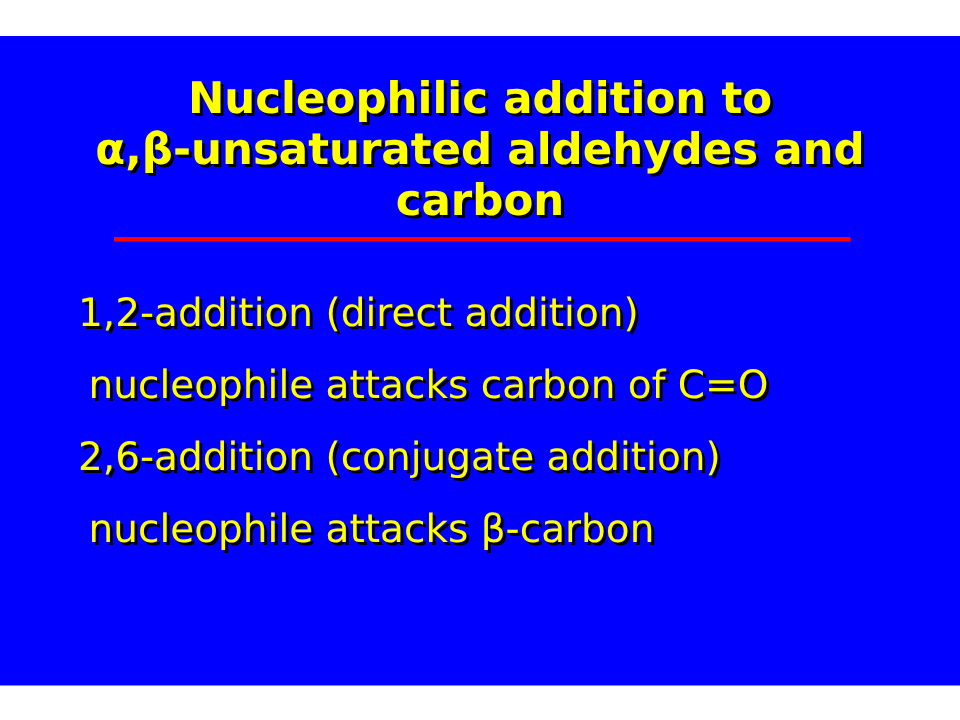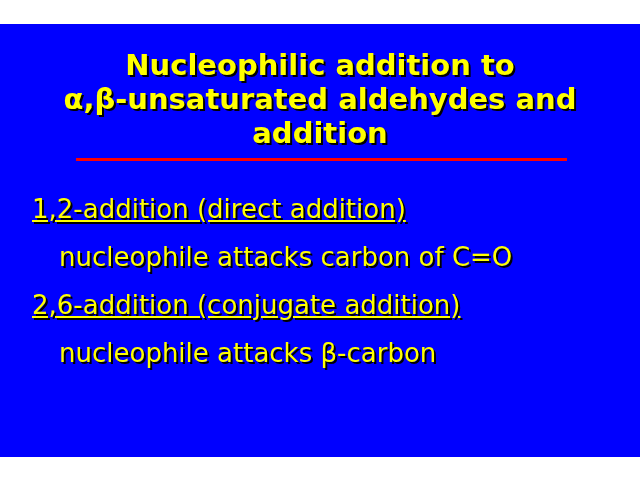--- a/index.html
+++ b/index.html
@@ -82,34 +82,34 @@
     font-weight: normal;
     font-size: 26px;
     line-height: 30px;
     white-space: nowrap;
     text-shadow: 2px 2px 0 #000000;
     height: 48px;
     display: flex;
     align-items: center;
   }
 
-  .level-1 { padding-left: 32px; text-decoration: underline; }
+  .level-1 { padding-left: 52px; }
   .level-2 { padding-left: 59px; }
 </style>
 </head>
 <body>
 
 <div id="slide-canvas">
 
   <div id="slide-body">
 
     <div id="title-block">
       <div class="title-line">Nucleophilic addition to</div>
       <div class="title-line"><span class="greek">α,β</span><span>-unsaturated aldehydes and</span></div>
-      <div class="title-line">addition</div>
+      <div class="title-line">carbon</div>
     </div>
 
     <div id="title-rule"></div>
 
     <div id="body-block">
       <div class="body-line level-1">1,2-addition (direct addition)</div>
       <div class="body-line level-2">nucleophile attacks carbon of C=O</div>
       <div class="body-line level-1">2,6-addition (conjugate addition)</div>
       <div class="body-line level-2">nucleophile attacks β-carbon</div>
     </div>

